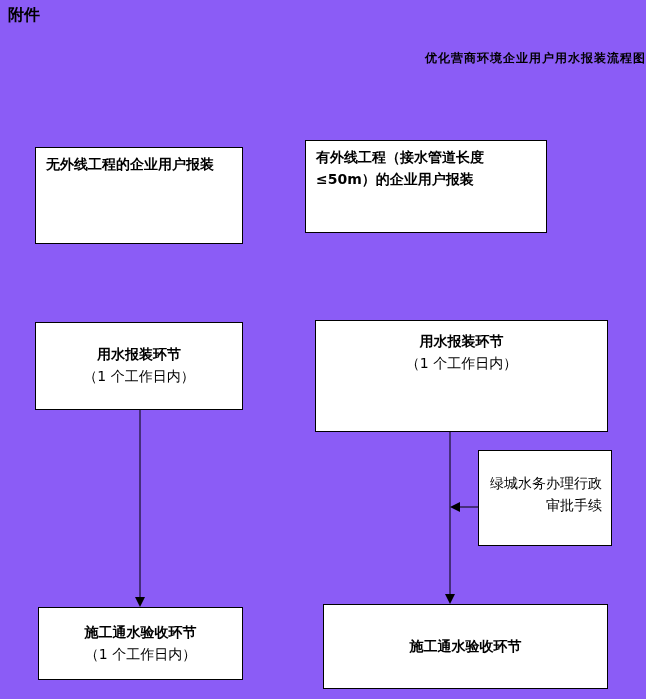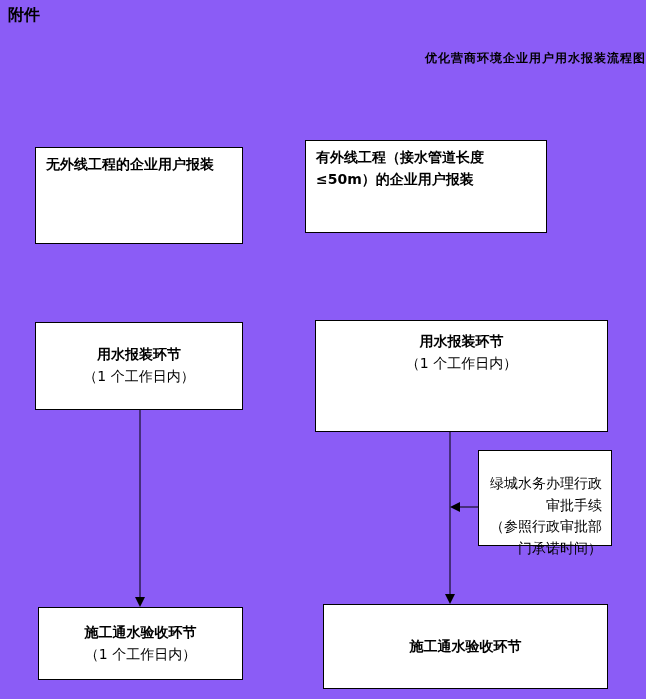--- a/index.html
+++ b/index.html
@@ -114,21 +114,20 @@
     <span>有外线工程（接水管道长度≤50m）的企业用户报装</span>
   </div>
 
   <div class="box top-centered box-right-step1">
     <div class="step-title">用水报装环节</div>
     <div class="step-duration">（1 个工作日内）</div>
   </div>
 
   <div class="box box-side-note">
     <div>绿城水务办理行政审批手续</div>
-    <div>（参照行政审批部门承诺时间）</div>
   </div>
 
   <div class="box centered box-right-step2">
     <div class="step-title">施工通水验收环节</div>
   </div>
 
   <svg class="arrow-layer" width="646" height="699" viewBox="0 0 646 699">
 
     <g>
       <line x1="140" y1="410" x2="140" y2="598" stroke="#000000" stroke-width="1"></line>

